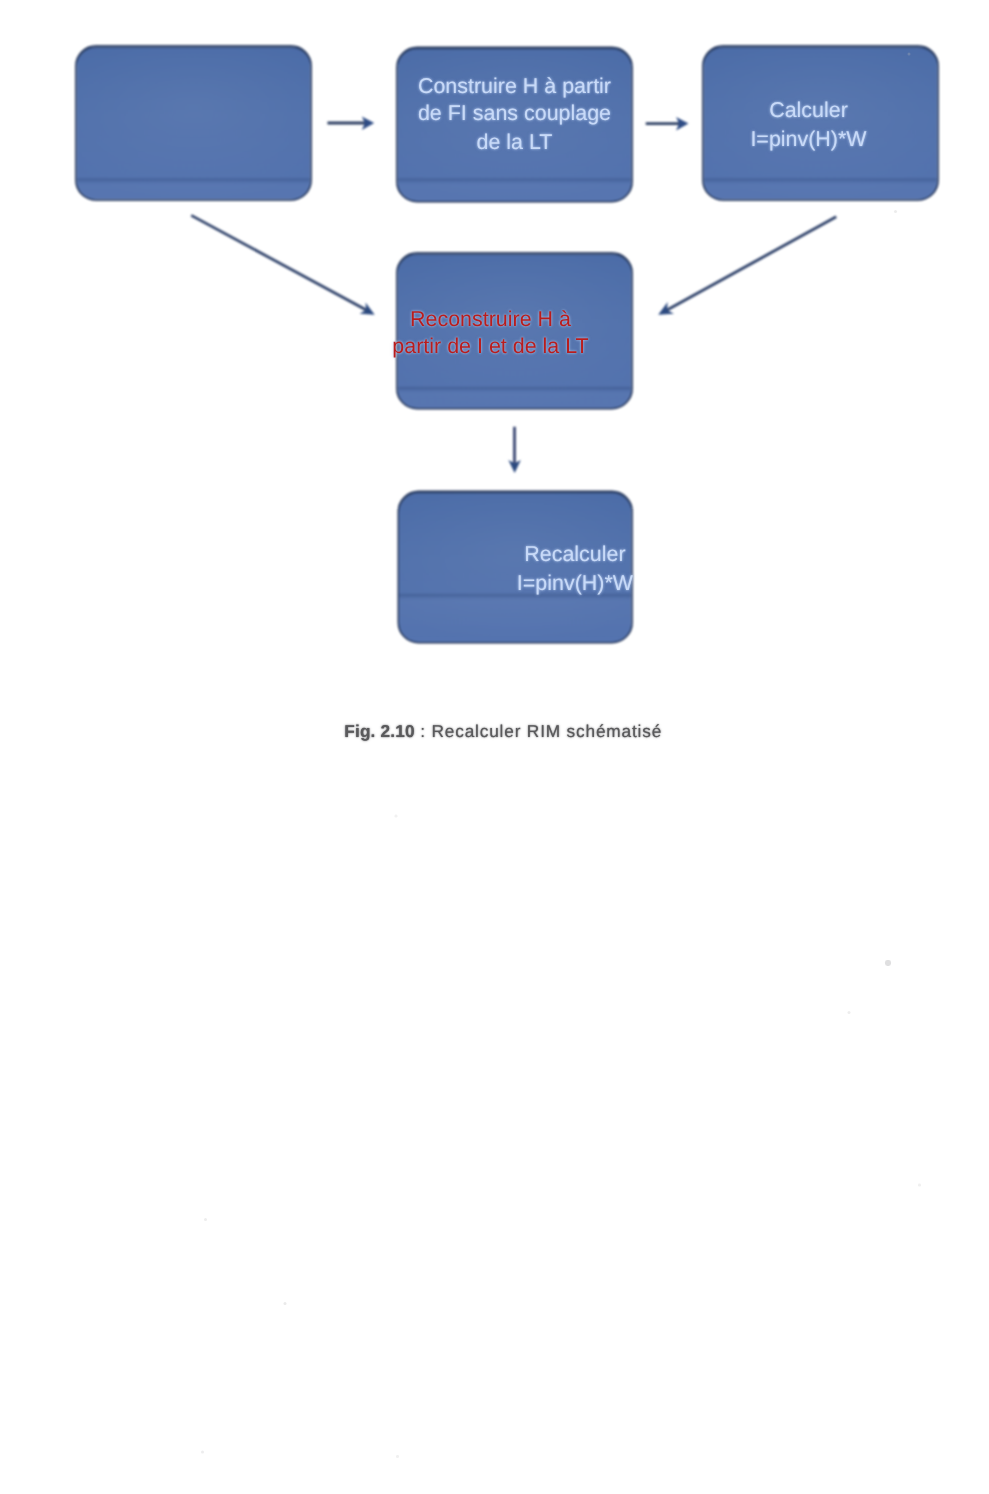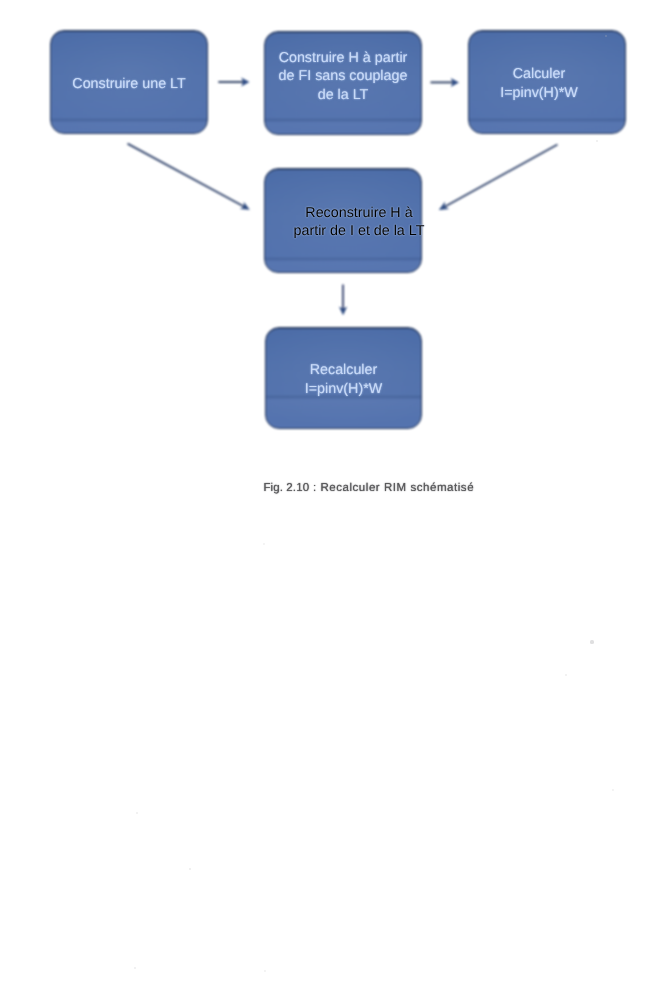--- a/index.html
+++ b/index.html
@@ -22,21 +22,21 @@
   .node .seam{position:absolute;left:0;right:0;height:5px;z-index:2;
               background:linear-gradient(to bottom,rgba(20,40,80,0) 0%,rgba(20,40,80,0.22) 38%,rgba(20,40,80,0.05) 62%,rgba(255,255,255,0.02) 100%);}
   .node .seam::after{content:"";position:absolute;left:0;right:0;top:5px;height:26px;
               background:linear-gradient(to bottom,rgba(255,255,255,0.028) 0%,rgba(255,255,255,0) 100%);}
   .node .sheen{position:absolute;left:0;top:0;right:0;bottom:0;z-index:1;}
 
   svg.edges{position:absolute;left:0;top:0;width:659px;height:470px;}
 
   .cap{position:absolute;font-size:11.5px;color:#5a5a5c;white-space:nowrap;opacity:0.999;
        letter-spacing:0.55px;text-shadow:0 0 1.1px rgba(72,72,74,0.95),0 0 2.2px rgba(120,120,122,0.22);}
-  .cap b{font-weight:normal;letter-spacing:.1px;margin-left:34px;}
+  .cap b{font-weight:bold;letter-spacing:.1px;}
 
   #specks{position:absolute;left:0;top:0;width:659px;height:996px;pointer-events:none;}
   #specks i{position:absolute;display:block;border-radius:50%;background:#b9b9bb;}
 </style>
 </head>
 <body>
 
 <div id="page" style="background: rgb(255, 255, 255);">
 
   <div id="diagram">
@@ -89,33 +89,30 @@
     </div>
 
     <div class="node" id="n4" style="left: 265px; top: 327px; width: 157px; height: 102px; background: linear-gradient(rgb(74, 107, 167) 0%, rgb(80, 112, 171) 45%, rgb(84, 115, 175) 100%); border: 1.2px solid rgb(38, 55, 90); box-shadow: rgba(30, 44, 70, 0.5) 0px 1px 0px 0px inset;">
       <div class="sheen" style="background: radial-gradient(120% 100% at 50% 40%, rgba(255, 255, 255, 0.055) 0%, rgba(255, 255, 255, 0) 62%);"></div>
       <div class="seam" style="top:67px;"></div>
     </div>
 
    </div>
 
    <div id="labels">
-     <div class="lblbox" id="l0" style="left: 50px; top: 30px; width: 158px; height: 104px; color: rgb(200, 218, 248);">
-          <span class="lbl"><span class="ln">Construire une LT</span></span>
-        </div>
      <div class="lblbox" id="l1" style="left: 264px; top: 31px; width: 158px; height: 87px; color: rgb(200, 218, 248); text-align: center;">
           <span class="lbl"><span class="ln">Construire H à partir</span><br><span class="ln">de FI sans couplage</span><br><span class="ln">de la LT</span></span>
         </div>
      <div class="lblbox" id="l2" style="left: 468px; top: 30px; width: 142px; height: 104px; color: rgb(200, 218, 248);">
           <span class="lbl"><span class="ln">Calculer</span><br><span class="ln">I=pinv(H)*W</span></span>
         </div>
-     <div class="lblbox" id="l3" style="left: 280px; top: 168px; width: 158px; height: 105px; color: #000000;">
+     <div class="lblbox" id="l3" style="left: 248px; top: 168px; width: 158px; height: 105px; color: #b91c1c;">
           <span class="lbl"><span class="ln">Reconstruire H à</span><br><span class="ln">partir de I et de la LT</span></span>
         </div>
-     <div class="lblbox" id="l4" style="left: 265px; top: 327px; width: 157px; height: 102px; color: rgb(200, 218, 248);">
+     <div class="lblbox" id="l4" style="left: 265px; top: 327px; width: 157px; height: 102px; color: rgb(200, 218, 248); justify-content: flex-end;">
           <span class="lbl"><span class="ln">Recalculer</span><br><span class="ln">I=pinv(H)*W</span></span>
         </div>
    </div>
 
   </div>
 
   <div id="specks">
       <i style="left: 590.4px; top: 640.4px; width: 3.2px; height: 3.2px; opacity: 0.45;"></i>
       <i style="left: 605px; top: 35px; width: 2px; height: 2px; opacity: 0.3;"></i>
       <i style="left: 596px; top: 140px; width: 2px; height: 2px; opacity: 0.28;"></i>

